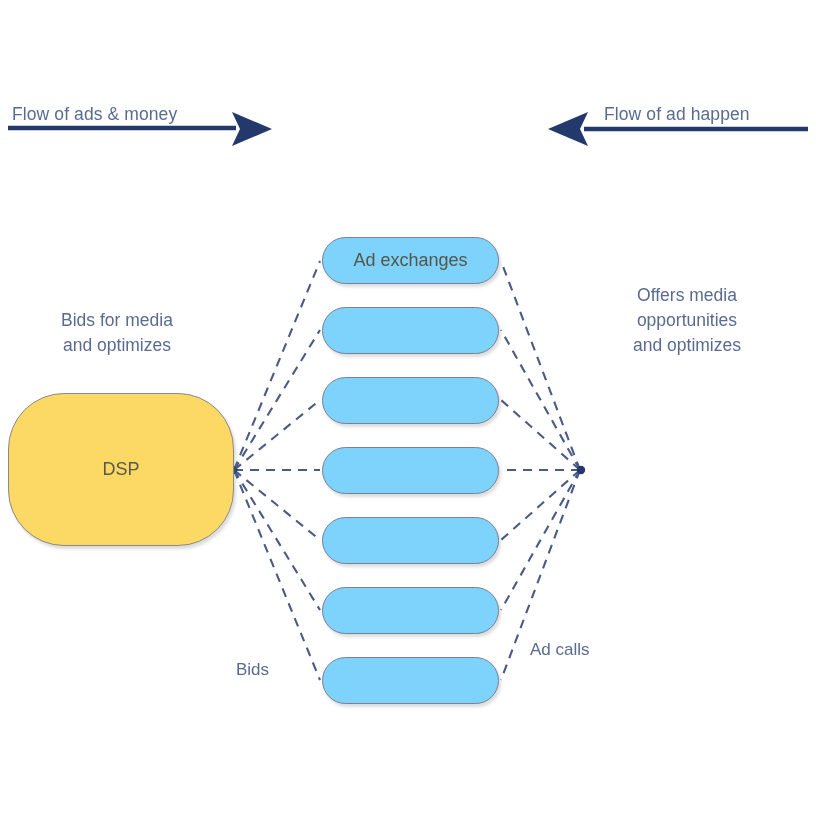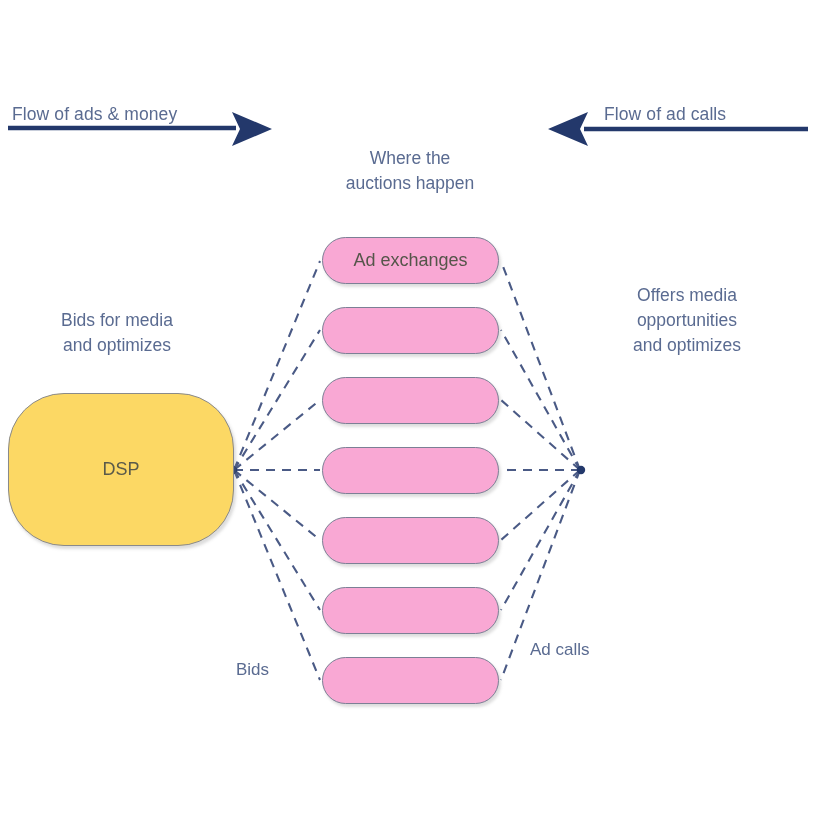--- a/index.html
+++ b/index.html
@@ -88,21 +88,21 @@
     line-height: 19px;
     text-align: center;
   }
 
   
   .pill {
     position: absolute;
     left: 322px;
     width: 177px;
     height: 47px;
-    background: #f9a8d4;
+    background: #7dd3fc;
     border: 1.3px solid #7c7f95;
     border-radius: 24px;
     box-sizing: border-box;
     box-shadow: 2px 3px 3px rgba(150,150,150,0.32);
     display: flex;
     align-items: center;
     justify-content: center;
   }
   .pill-label {
     font-size: 18px;
@@ -145,24 +145,22 @@
       <line x1="580" y1="470" x2="501" y2="540"></line>
       <line x1="580" y1="470" x2="501" y2="610"></line>
       <line x1="580" y1="470" x2="501" y2="680"></line>
     </g>
 
     <circle cx="233" cy="470" r="4.2" fill="#23386b"></circle>
     <circle cx="581" cy="470" r="4.2" fill="#23386b"></circle>
   </svg>
 
   <div class="flow-label" id="flow-left-label">Flow of ads &amp; money</div>
-  <div class="flow-label" id="flow-right-label">Flow of ad calls</div>
+  <div class="flow-label" id="flow-right-label">Flow of ad happen</div>
 
-  <div class="caption" id="caption-center">Where the
-auctions happen</div>
   <div class="caption" id="caption-dsp">Bids for media
 and optimizes</div>
   <div class="caption" id="caption-ssp">Offers media
 opportunities
 and optimizes</div>
 
   <div class="edge-label" id="label-bids">Bids</div>
   <div class="edge-label" id="label-ad-calls">Ad calls</div>
 
   <div class="platform" id="box-dsp">

